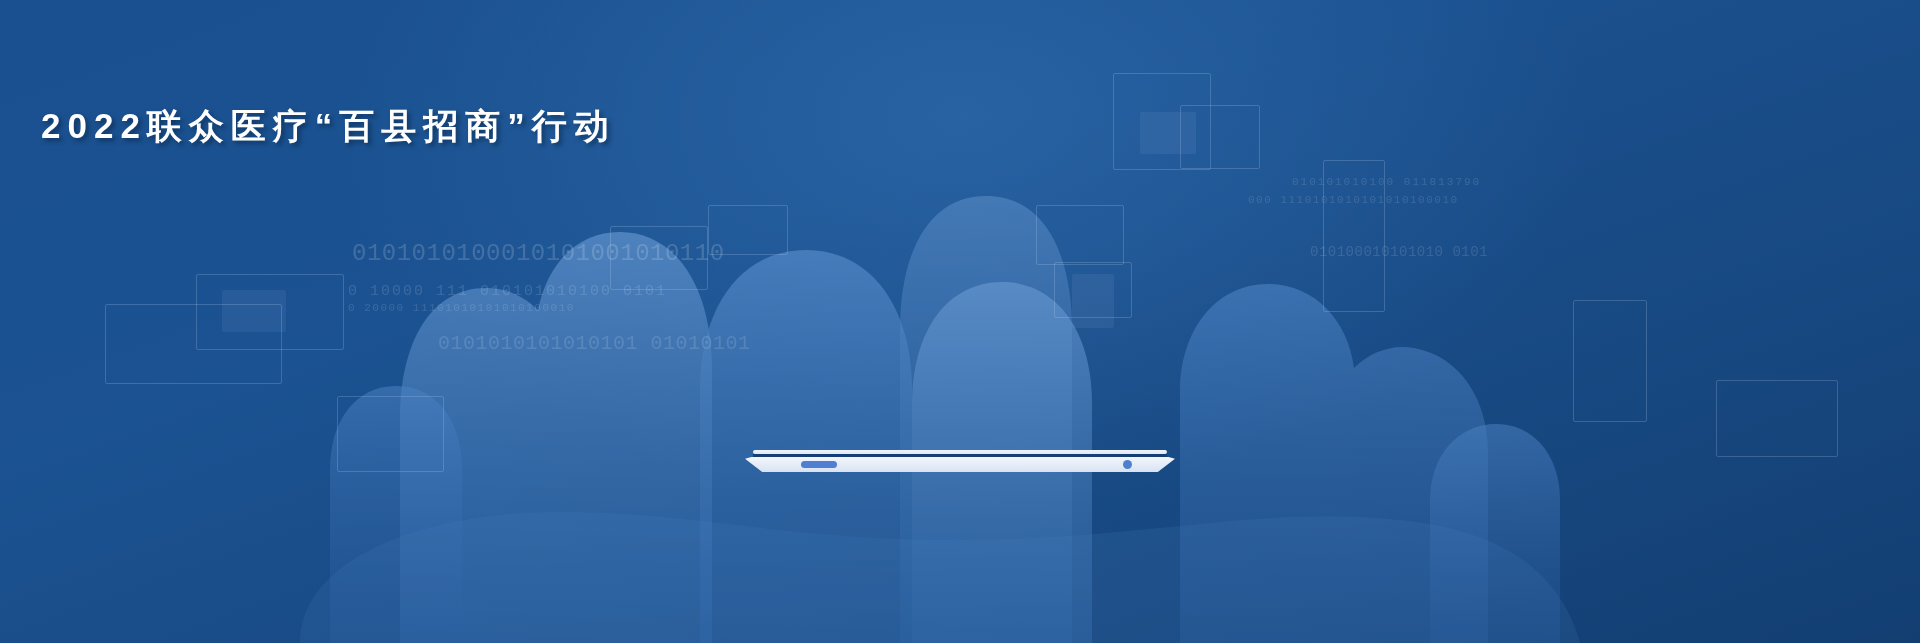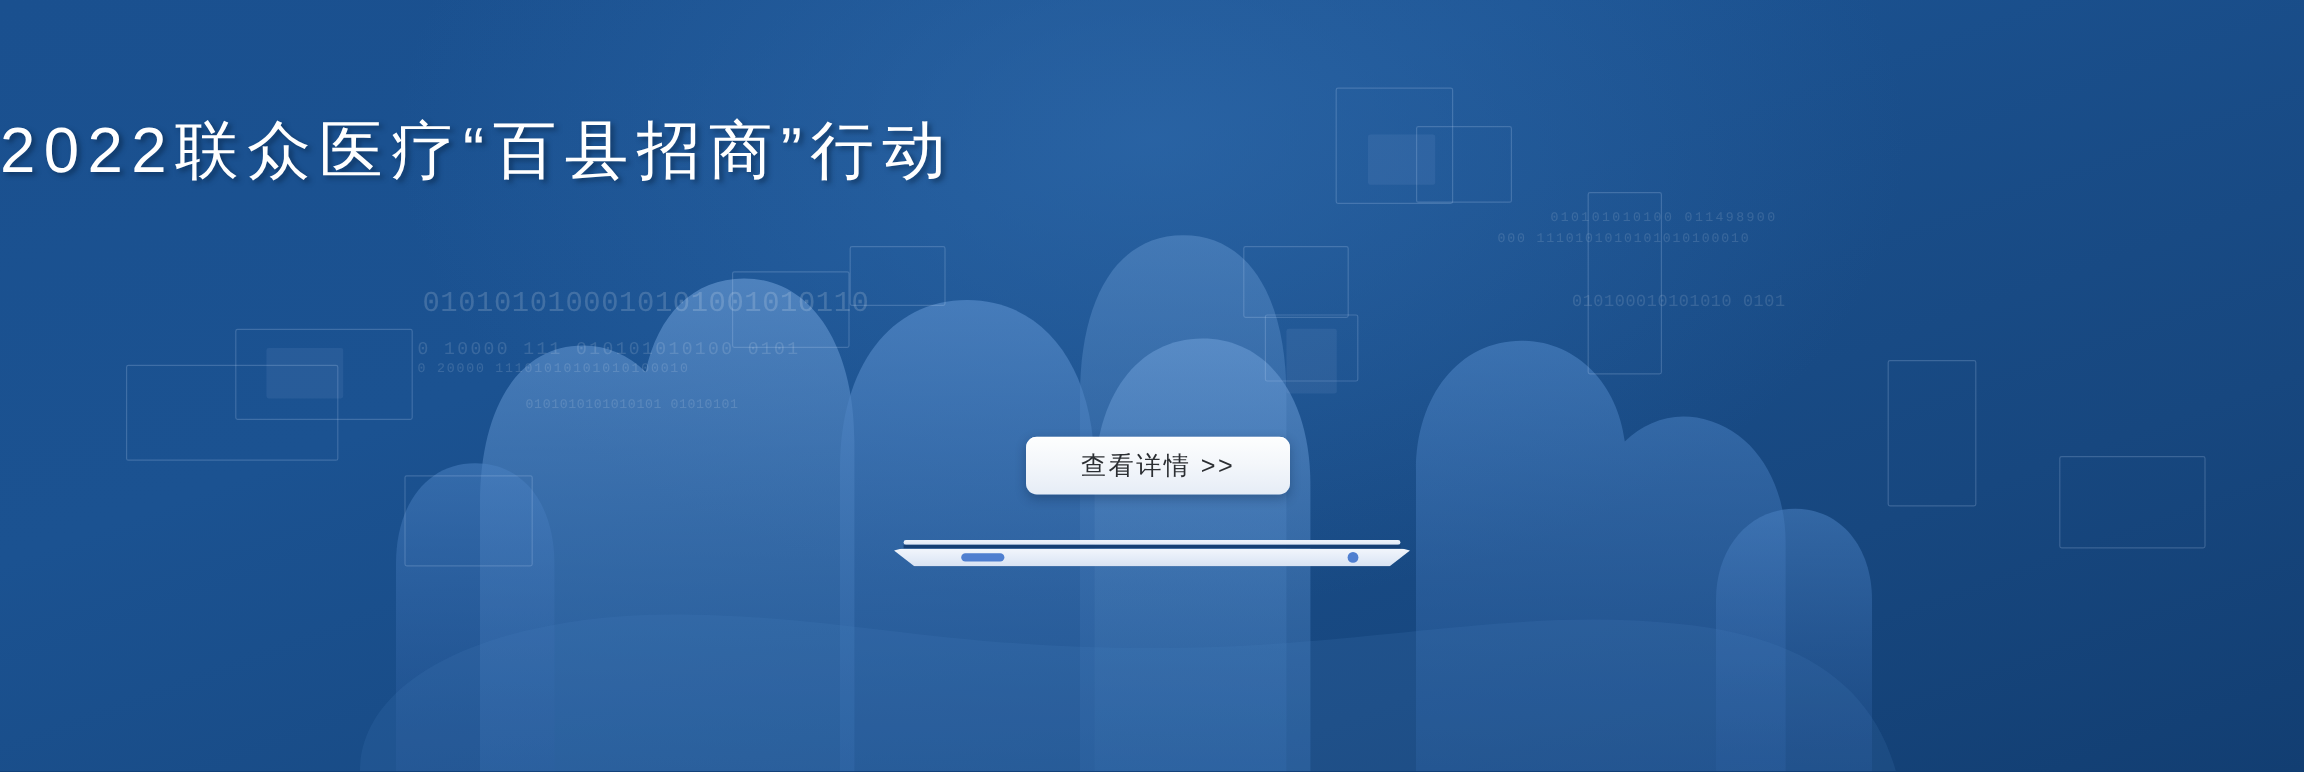--- a/index.html
+++ b/index.html
@@ -32,39 +32,40 @@
     position: absolute;
     color: #ffffff;
     font-family: "Liberation Mono", "DejaVu Sans Mono", monospace;
     white-space: nowrap;
     user-select: none;
     letter-spacing: 0.5px;
   }
   .bin-l1 { left: 352px; top: 240px; font-size: 24px; opacity: 0.16; }
   .bin-l2 { left: 348px; top: 283px; font-size: 15px; opacity: 0.13; letter-spacing: 2px; }
   .bin-l3 { left: 348px; top: 302px; font-size: 11px; opacity: 0.13; letter-spacing: 1.5px; }
-  .bin-l4 { left: 438px; top: 332px; font-size: 11px; opacity: 0.13; }
+  .bin-l4 { left: 438px; top: 332px; font-size: 20px; opacity: 0.13; }
   .bin-l5 { left: 388px; top: 356px; font-size: 22px; opacity: 0.17; }
 
   .bin-r1 { left: 1262px; top: 146px; font-size: 24px; opacity: 0.15; }
   .bin-r2 { left: 1292px; top: 176px; font-size: 11px; opacity: 0.12; letter-spacing: 2px; }
   .bin-r3 { left: 1248px; top: 194px; font-size: 11px; opacity: 0.12; letter-spacing: 1.5px; }
   .bin-r4 { left: 1320px; top: 220px; font-size: 16px; opacity: 0.13; }
   .bin-r5 { left: 1310px; top: 244px; font-size: 14px; opacity: 0.12; }
   .main-title {
     position: absolute;
     left: 0; right: 0;
     top: 92px;
-    font-size: 53px;
-    font-weight: normal;
+    font-size: 35px;
+    font-weight: bold;
     color: #ffffff;
     letter-spacing: 7px;
     line-height: 68px;
     text-shadow: 3px 3px 4px rgba(8,34,66,0.55);
     white-space: nowrap;
+    padding-left: 41px;
   }
   .sub-title {
     position: absolute;
     left: 0; right: 0;
     top: 181px;
     font-size: 31px;
     font-weight: bold;
     color: #ffffff;
     letter-spacing: 6px;
     line-height: 44px;
@@ -233,27 +234,26 @@
 
   <div class="rect" style="left:1323px; top:160px; width:60px;  height:150px;"></div>
   <div class="rect" style="left:1573px; top:300px; width:72px; height:120px;"></div>
   <div class="rect" style="left:1716px; top:380px; width:120px; height:75px;"></div>
 
   <span class="binary bin-l1">0101010100010101001010110</span>
   <span class="binary bin-l2">0 10000 111      010101010100   0101</span>
   <span class="binary bin-l3">0 20000 11101010101010100010</span>
   <span class="binary bin-l4">0101010101010101  01010101</span>
 
-  <span class="binary bin-r2">010101010100   011498900</span>
+  <span class="binary bin-r2">010101010100   011813790</span>
   <span class="binary bin-r3">000 1110101010101010100010</span>
   <span class="binary bin-r5">010100010101010   0101</span>
 
   <div class="main-title">2022联众医疗“百县招商”行动</div>
 
-  <button class="cta">查看详情 &gt;&gt;</button>
 
   <div class="device">
     <div class="device-lidline"></div>
     <div class="device-gap"></div>
     <div class="device-base"></div>
     <div class="device-pill"></div>
     <div class="device-dot"></div>
   </div>
 
 </div>

